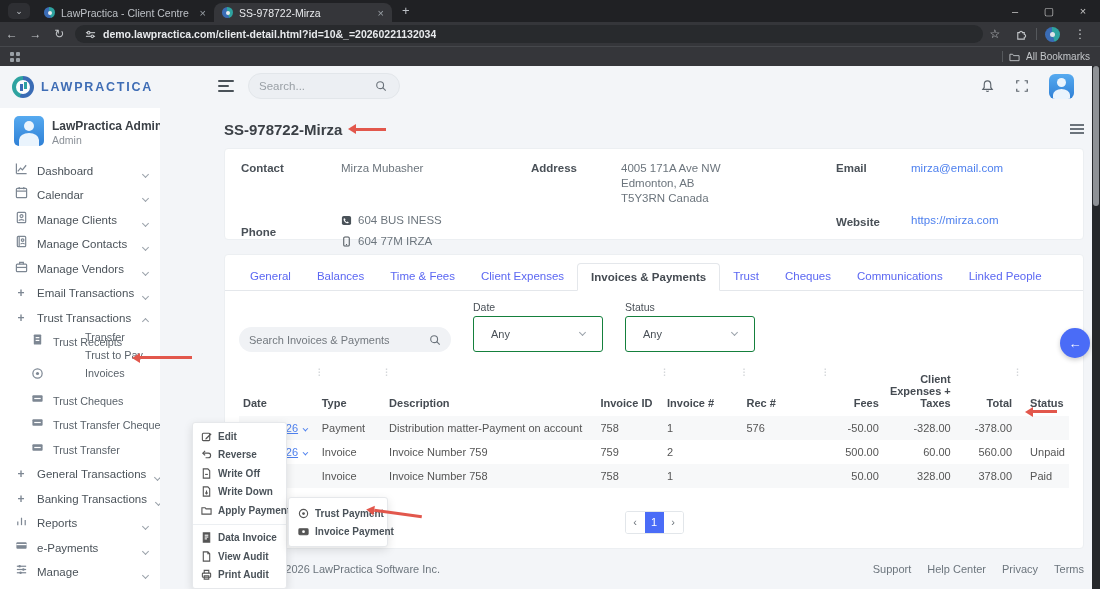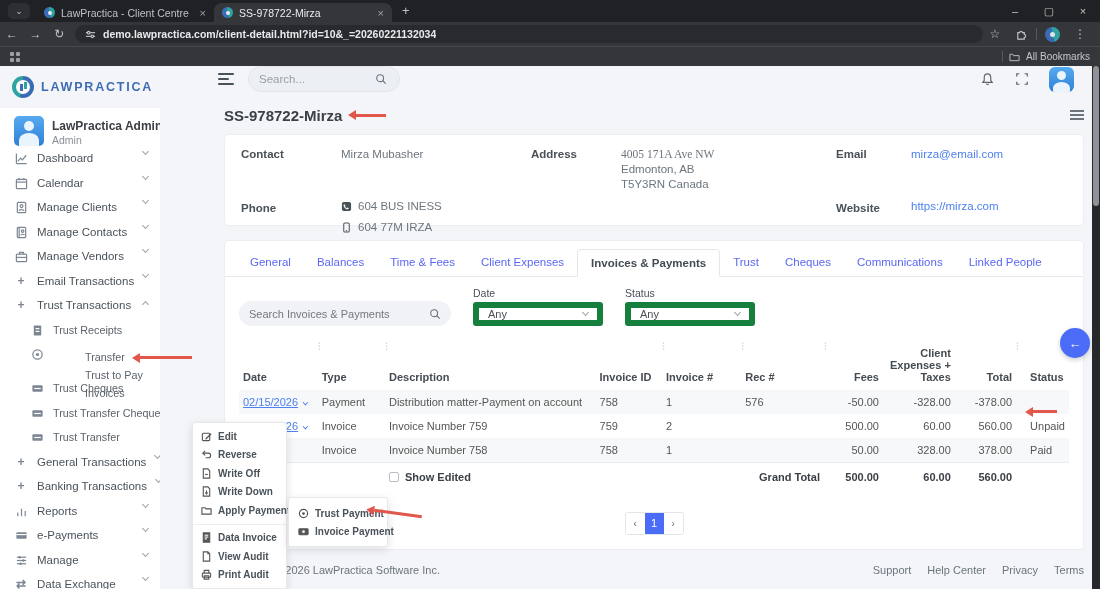--- a/index.html
+++ b/index.html
@@ -45,21 +45,21 @@
   .logo-mark i { position:absolute; z-index:2; background:#3a6cb5; width:2.5px; height:7px; left:8px; top:8px; }
   .logo-mark i+i { left:12px; top:6px; background:#2ea3a0; }
   .logo-text { font-size:12.5px; font-weight:bold; letter-spacing:1.8px; color:#3f6db5; }
   .user-row { display:flex; align-items:center; gap:8px; padding:8px 12px 6px 14px; }
   .user-av { width:30px; height:30px; border-radius:5px; background:linear-gradient(#56aaf0,#2f80d6); position:relative; overflow:hidden; flex:none; }
   .user-av::before { content:""; position:absolute; left:10px; top:5px; width:10px; height:10px; border-radius:50%; background:#eaf4fd; }
   .user-av::after { content:""; position:absolute; left:5px; top:17px; width:20px; height:14px; border-radius:50% 50% 0 0; background:#eaf4fd; }
   .user-name { font-size:12px; font-weight:bold; color:#3b4046; white-space:nowrap; }
   .user-role { font-size:10.5px; color:#8a9097; }
   .nav { list-style:none; }
-  .nav-item { display:flex; align-items:flex-start; height:24.5px; padding:0 12px 0 14px; gap:9px; cursor:pointer; }
+  .nav-item { display:flex; align-items:flex-end; height:24.5px; padding:0 12px 0 14px; gap:9px; cursor:pointer; }
   .nav-item .ic { width:14px; flex:none; color:#7d8793; font-size:12px; font-weight:bold; text-align:center; line-height:1; }
   .nav-item .lbl { flex:1; font-size:11.5px; color:#4a5259; white-space:nowrap; }
   .nav-item.sub { padding-left:30px; }
   .nav-item.sub .lbl { font-size:10.8px; color:#5b636b; }
   .nav-item.sub.twoline { height:34px; }
   .nav-item.sub.twoline .lbl { white-space:normal; line-height:18px;margin-left:32px; }
   .chev { width:5px; height:5px; border-right:1.3px solid #9aa2aa; border-bottom:1.3px solid #9aa2aa; transform:rotate(45deg); flex:none; margin-top:-3px; }
   .chev.up { transform:rotate(-135deg); margin-top:3px; }
   svg.sic { width:13px; height:13px; stroke:#7d8793; fill:none; stroke-width:1.3; }
   svg.sic .fl { fill:#7d8793; stroke:none; }
@@ -95,21 +95,21 @@
   .main-card { margin-top:14px; min-height:288px; position:relative; }
   .tabs-row { display:flex; padding:8px 12px 0 12px; border-bottom:1px solid #e4e7eb; }
   .ptab { font-size:11.5px; color:#5b67f2; padding:7px 13px; white-space:nowrap; cursor:pointer; }
   .ptab.active { color:#454b52; background:#fff; border:1px solid #e4e7eb; border-bottom:1px solid #fff; border-radius:4px 4px 0 0; margin-bottom:-1px; font-weight:bold;}
   .filters { display:flex; align-items:flex-end; gap:22px; padding:10px 14px 8px 14px; }
   .tbl-search { display:flex; align-items:center; width:212px; height:25px; background:#f0f2f5; border-radius:13px; padding:0 10px; }
   .tbl-search input { border:0; outline:0; background:transparent; flex:1; font-size:11px; color:#495057; font-family:inherit; }
   .tbl-search input::placeholder { color:#73797f; }
   .fgroup { display:flex; flex-direction:column; gap:3px; }
   .fgroup .flabel { font-size:10.5px; color:#495057; }
-  .fselect { display:flex; align-items:center; justify-content:space-between; width:130px; height:24px; border:6px solid #15803d; border-radius:3px; padding:0 9px; font-size:11px; color:#495057; background:#fff; }
+  .fselect { display:flex; align-items:center; justify-content:space-between; width:130px; height:36px; border:1px solid #15803d; border-radius:3px; padding:0 17px; font-size:11px; color:#495057; background:#fff; }
 
   table.grid { width:calc(100% - 28px); margin:8px 14px 0 14px; border-collapse:collapse; font-size:11px; color:#555; }
   table.grid th { font-weight:bold; color:#454b52; text-align:left; padding:5px 4px 7px 4px; vertical-align:bottom; line-height:12px; position:relative; }
   table.grid th .sortdot { position:absolute; left:-3px; top:-2px; color:#d4d7da; font-size:9px; }
   table.grid td { padding:6px 4px; }
   table.grid .r { text-align:right; }
   tr.stripe { background:#f7f8f9; }
   .datelink { color:#4e80ee; white-space:nowrap;text-decoration:underline; }
   .datelink .dchev { display:inline-block; width:4px; height:4px; border-right:1.2px solid #4e80ee; border-bottom:1.2px solid #4e80ee; transform:rotate(45deg) translateY(-2px); margin-left:4px; }
   tr.totalrow td { border-top:1px solid #e9ecef; font-weight:bold; color:#3b4046; padding-top:8px; }
@@ -406,28 +406,28 @@
               <i></i>
             </span>
         </div>
 
         <div class="card client-card">
           <div class="cgrid">
             <div class="clabel">Contact</div>
             <div class="cval">Mirza Mubasher</div>
             <div class="clabel">Address</div>
             <div class="cval">
-              <div style="margin-bottom:3px;font-family:Liberation Serif, serif;">4005 171A Ave NW</div>
+              <div style="margin-bottom:3px;">4005 171A Ave NW</div>
               <div style="margin-bottom:3px;">Edmonton, AB</div>
               <div>T5Y3RN Canada</div>
             </div>
             <div class="clabel">Email</div>
             <div class="cval"><span class="link">mirza@email.com</span></div>
 
-            <div class="clabel" style="margin-top:2px">Phone</div>
+            <div class="clabel" style="margin-top:12px">Phone</div>
             <div class="cval">
               <div class="phoneline">
                   <svg class="pic" viewBox="0 0 12 12">
                     <rect x="1" y="1" width="10" height="10" rx="2" fill="#4a5259"></rect>
                     <path d="M4 3.5 l1 1.5 -0.8 0.8 a4 4 0 0 0 2 2 l0.8 -0.8 1.5 1 -0.7 1 c-2.5 0.3 -5.3 -2.5 -5 -5 z" fill="#fff"></path>
                   </svg>
                   <span>604 BUS INESS</span>
                 </div>
               <div class="phoneline">
                   <svg class="pic" viewBox="0 0 12 12">
@@ -538,32 +538,20 @@
                 <td>Invoice</td>
                 <td>Invoice Number 758</td>
                 <td>758</td>
                 <td>1</td>
                 <td></td>
                 <td class="r">50.00</td>
                 <td class="r">328.00</td>
                 <td class="r">378.00</td>
                 <td style="padding-left:14px">Paid</td>
               </tr>
-              <tr class="totalrow">
-                <td></td>
-                  <td></td>
-                <td><span class="cb"></span><span>Show Edited</span></td>
-                <td></td>
-                  <td></td>
-                <td class="r">Grand Total</td>
-                <td class="r">500.00</td>
-                <td class="r">60.00</td>
-                <td class="r">560.00</td>
-                <td></td>
-              </tr>
             </tbody>
           </table>
 
           <div class="table-foot">
             <span class="showing">Showing</span>
             <div class="pager">
               <span class="pg">‹</span>
               <span class="pg cur">1</span>
               <span class="pg">›</span>
             </div>

